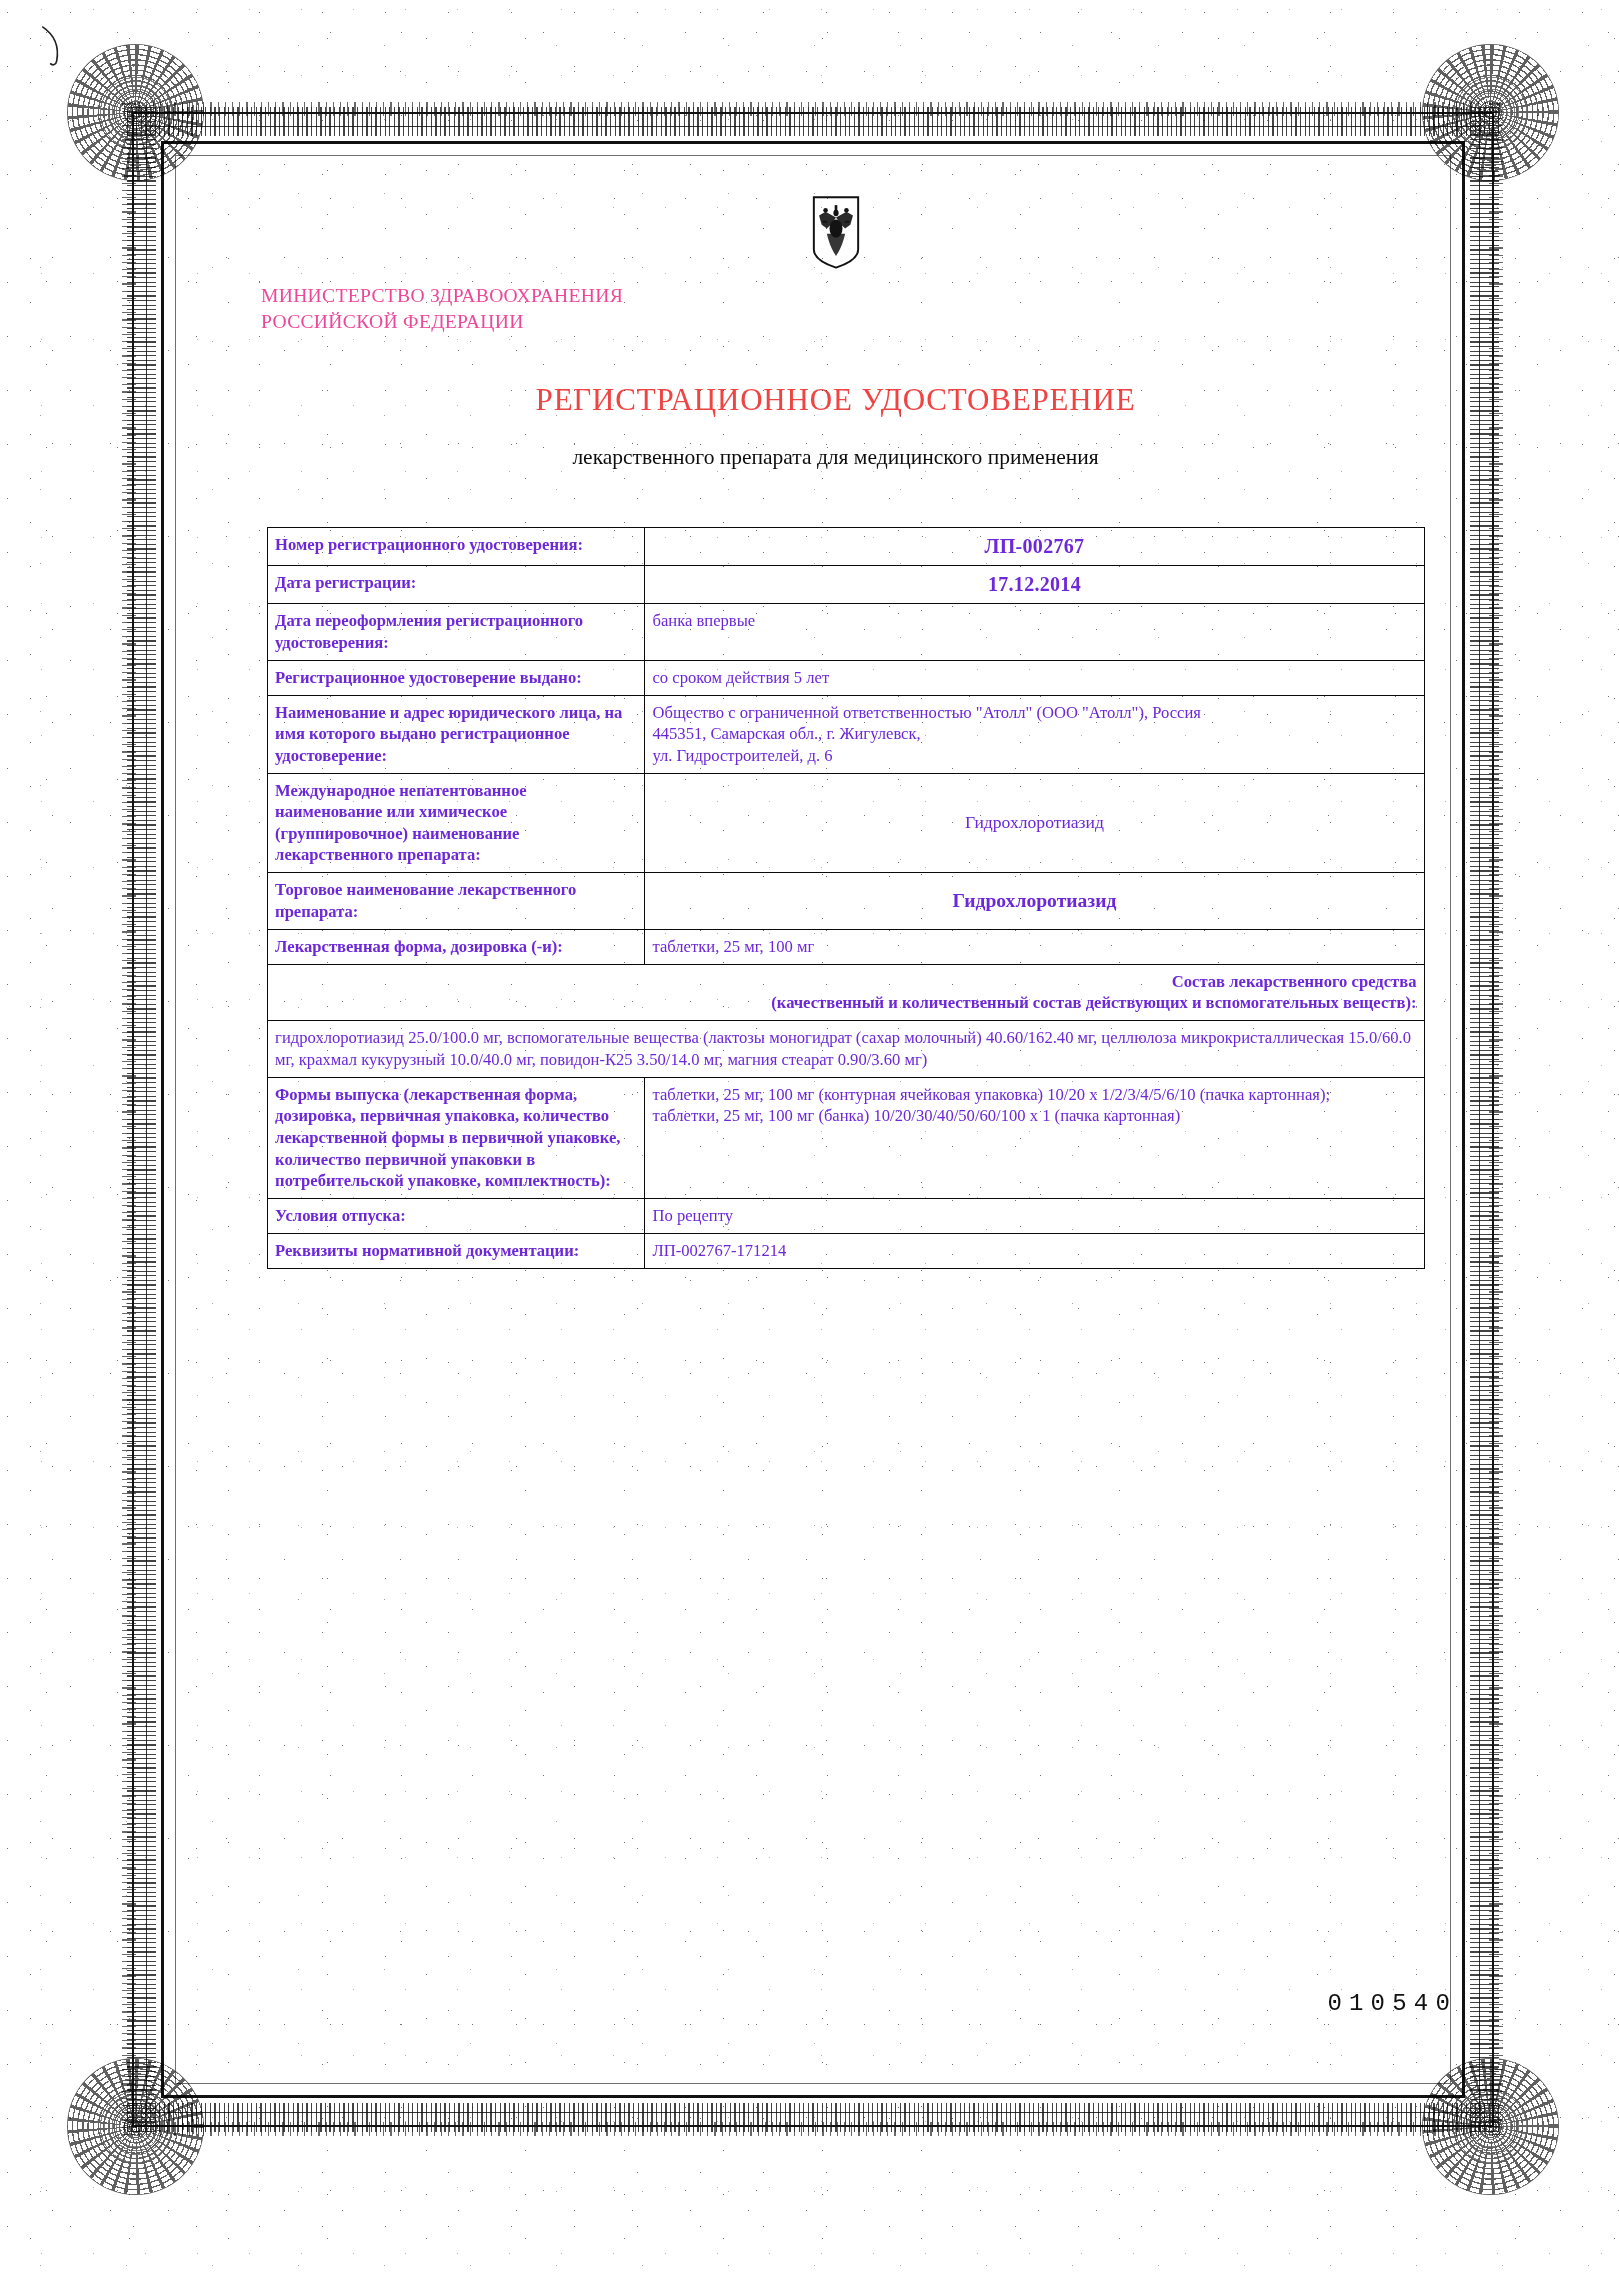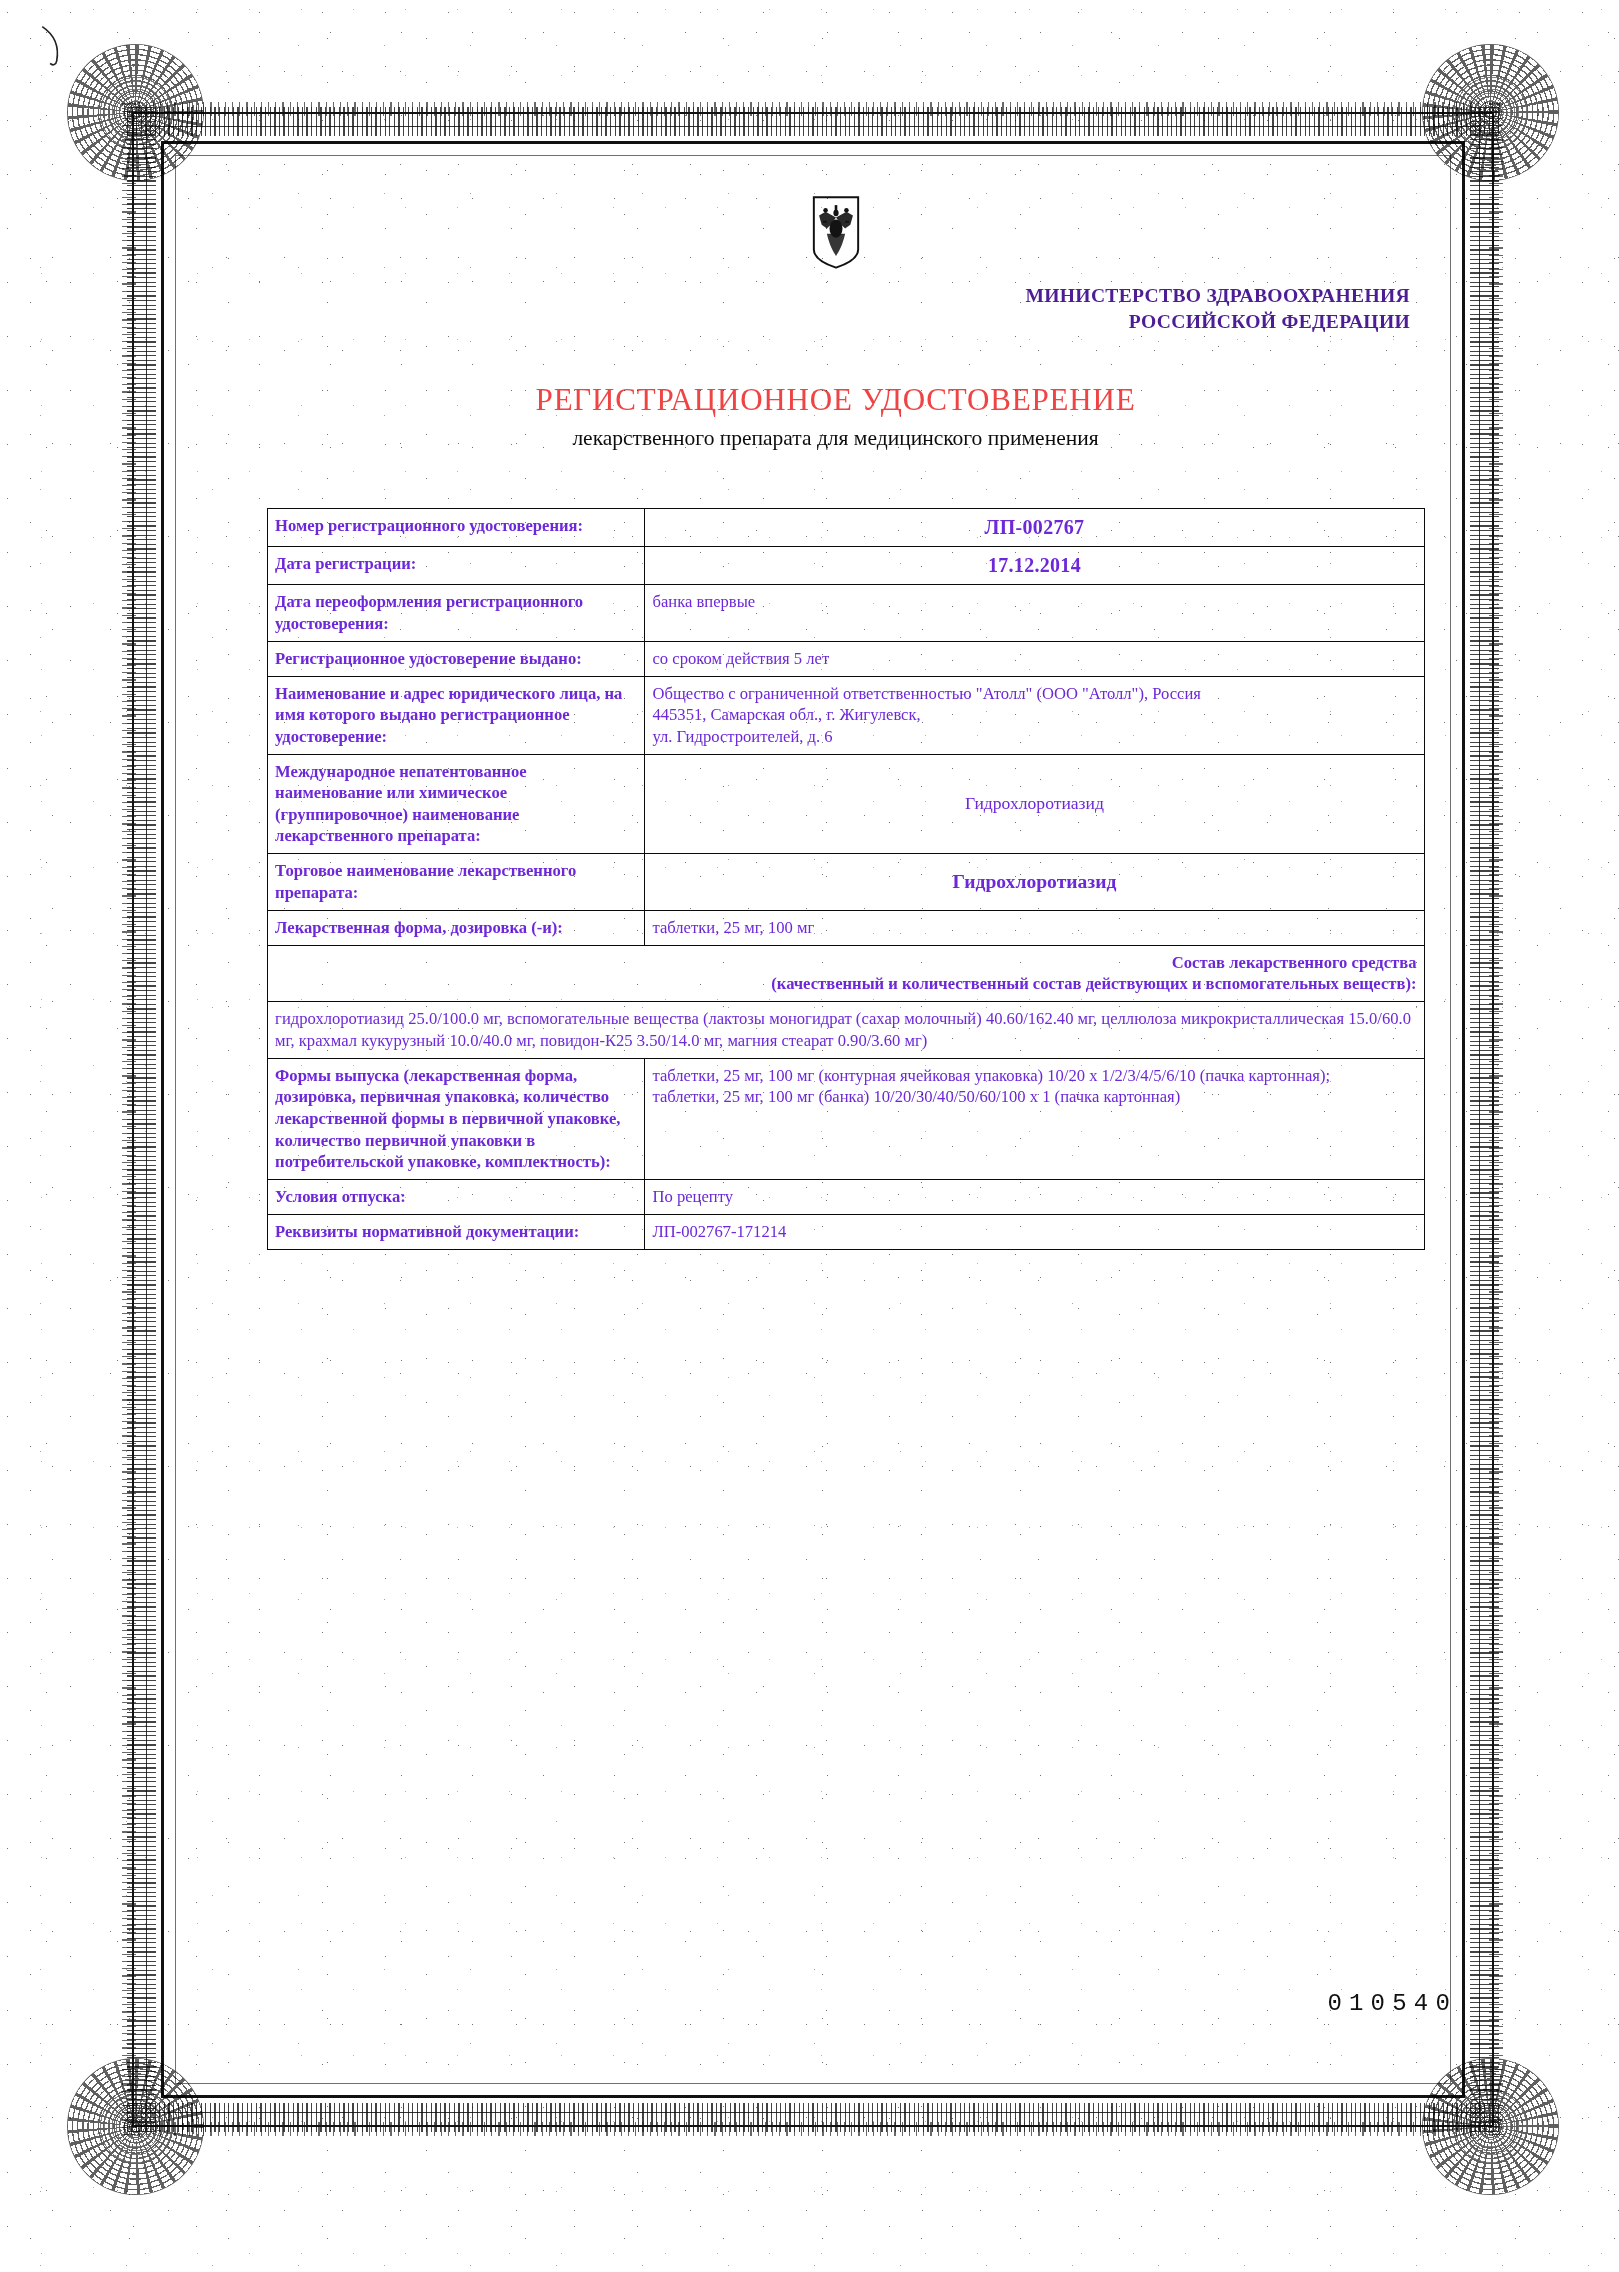--- a/index.html
+++ b/index.html
@@ -100,40 +100,39 @@
   
   .emblem-wrap{
     display:flex;justify-content:center;
     margin-bottom:14.4px;
   }
   .emblem{
     width:50px;height:73px;
   }
 
   .ministry{
-    text-align:right;
+    text-align:left;
     font-size:19.6px;
     letter-spacing:0.3px;
     line-height:1.32;
-    color:#4c1d95;
+    color:#ec4899;
     margin-top:5.2px;
-    font-weight:bold;
   }
 
   .main-title{
     text-align:center;
     font-size:31px;
     letter-spacing:0.8px;
     margin-top:47px;
     color:#ef4444;
   }
   .sub-title{
     text-align:center;
     font-size:21.5px;
-    margin-top:8px;
+    margin-top:27px;
     color:#0d0d0d;
   }
 
   
   table.reg{
     border-collapse:collapse;
     width:1126px;
     margin-top:57px;
     margin-left:5.9px;
     table-layout:fixed;

